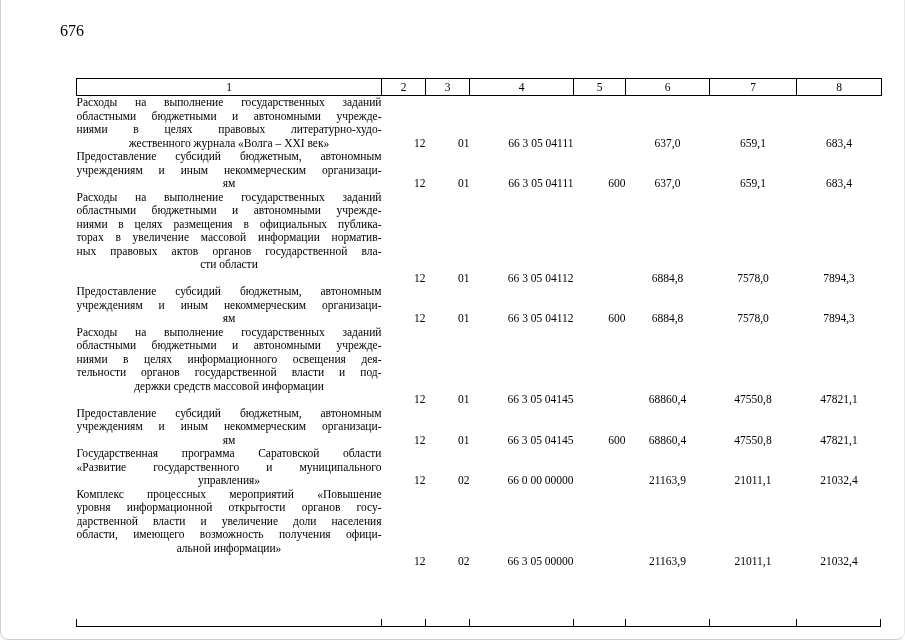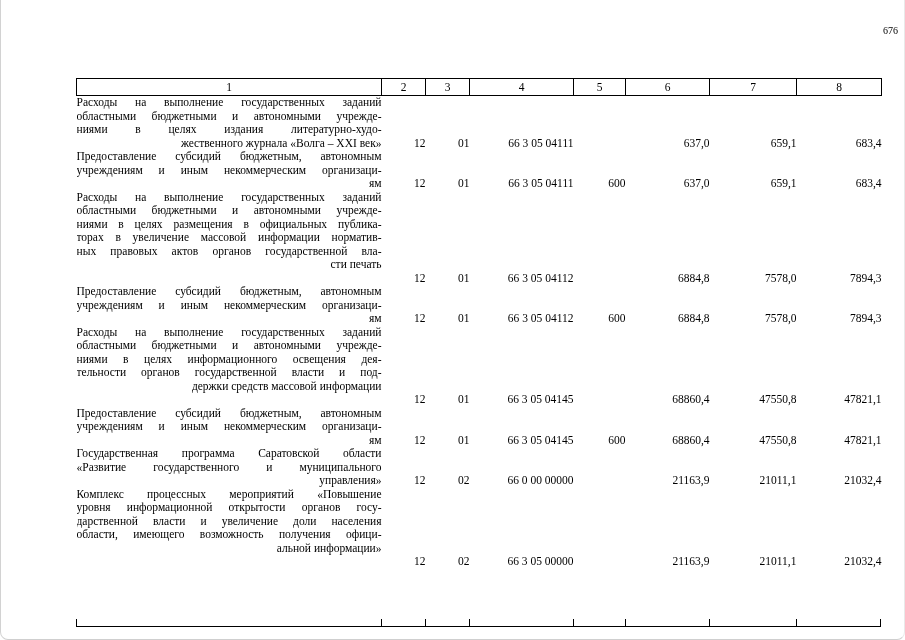--- a/index.html
+++ b/index.html
@@ -15,22 +15,22 @@
     position: absolute; left: 0; top: 0;
     width: 905px; height: 640px;
     background: #fff;
     border-left: 1px solid #d2d2d2;
     border-right: 1px solid #e9e9e9;
     border-bottom: 1px solid #cfcfcf;
     border-radius: 0 0 8px 8px;
     overflow: hidden;
   }
   .page-number {
-    position: absolute; top: 24px; left: 92px; width: 805px;
-    text-align: right; font-size: 10px; line-height: 14px;
+    position: absolute; top: 24px; left: 59px; width: 805px;
+    text-align: left; font-size: 16px; line-height: 14px;
   }
   table.budget {
     position: absolute; top: 78px; left: 75px;
     width: 805px;
     border-collapse: collapse;
     table-layout: fixed;
     font-size: 11.5px;
   }
   table.budget thead th {
     border: 1px solid #000;
@@ -43,31 +43,31 @@
     padding: 0;
   }
   table.budget td {
     vertical-align: bottom;
     padding: 0;
     font-size: 11.5px;
   }
   td.name-cell { padding: 0 3px 0 7px; }
   .ln {
     line-height: 13.5px;
-    text-align: right;
+    text-align: center;
     overflow: hidden;
     white-space: normal;
   }
   .ln.just {
     text-align: justify;
     text-align-last: justify;
   }
   .ln.spacer { min-height: 13.5px; }
   td.c-cell { text-align: right; line-height: 13.5px; }
-  td.r-cell { text-align: right; padding-right: 8px; line-height: 13.5px; }
+  td.r-cell { text-align: center; padding-right: 8px; line-height: 13.5px; }
   .table-edge {
     position: absolute; left: 75px; top: 620px;
     width: 805px; height: 7px;
     border-bottom: 1px solid #000;
   }
   .table-edge .tick {
     position: absolute; bottom: 0;
     width: 1px; height: 7px; background: #000;
   }
 </style>
@@ -99,21 +99,21 @@
           <th>6</th>
           <th>7</th>
           <th>8</th>
         </tr>
     </thead>
     <tbody>
         <tr>
           <td class="name-cell">
             <div class="ln just">Расходы на выполнение государственных заданий</div>
             <div class="ln just">областными бюджетными и автономными учрежде-</div>
-            <div class="ln just">ниями в целях издания литературно-худо-</div>
+            <div class="ln just">ниями в целях правовых литературно-худо-</div>
             <div class="ln">жественного журнала «Волга – XXI век»</div>
           </td>
           <td class="c-cell">12</td>
           <td class="c-cell">01</td>
           <td class="c-cell">66 3 05 04111</td>
           <td class="c-cell"></td>
           <td class="r-cell">637,0</td>
           <td class="r-cell">659,1</td>
           <td class="r-cell">683,4</td>
         </tr>
@@ -131,21 +131,21 @@
           <td class="r-cell">659,1</td>
           <td class="r-cell">683,4</td>
         </tr>
         <tr>
           <td class="name-cell">
             <div class="ln just">Расходы на выполнение государственных заданий</div>
             <div class="ln just">областными бюджетными и автономными учрежде-</div>
             <div class="ln just">ниями в целях размещения в официальных публика-</div>
             <div class="ln just">торах в увеличение массовой информации норматив-</div>
             <div class="ln just">ных правовых актов органов государственной вла-</div>
-            <div class="ln">сти печать</div>
+            <div class="ln">сти области</div>
             <div class="ln spacer">&nbsp;</div>
           </td>
           <td class="c-cell">12</td>
           <td class="c-cell">01</td>
           <td class="c-cell">66 3 05 04112</td>
           <td class="c-cell"></td>
           <td class="r-cell">6884,8</td>
           <td class="r-cell">7578,0</td>
           <td class="r-cell">7894,3</td>
         </tr>

